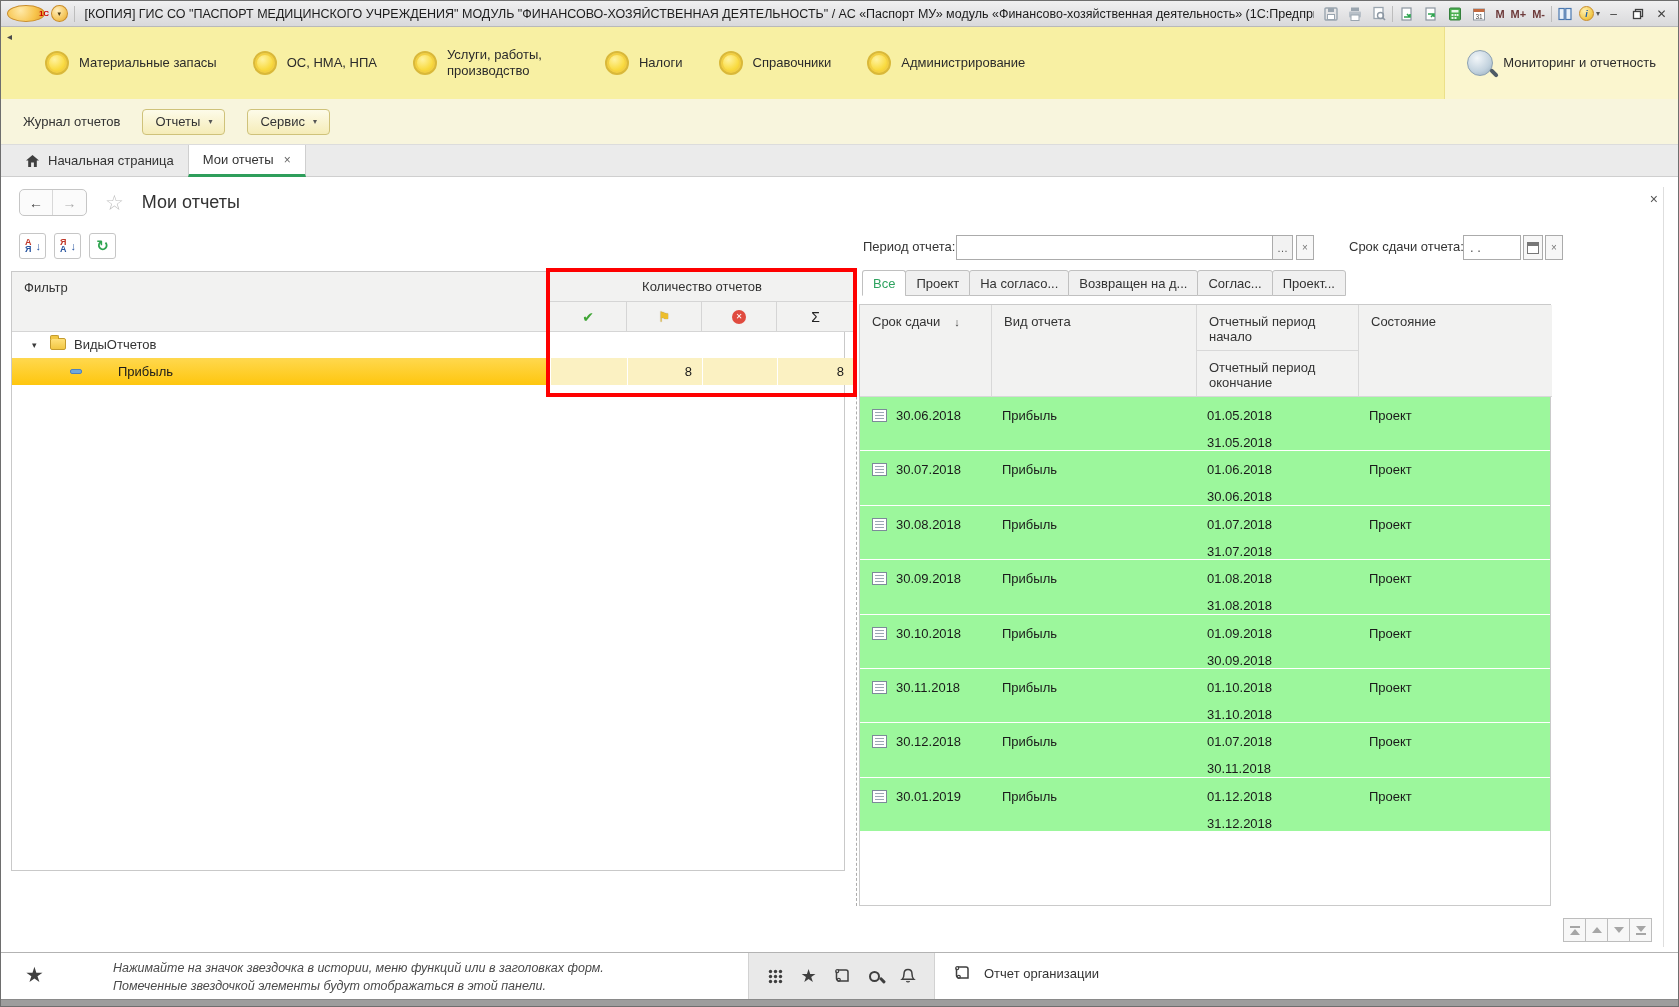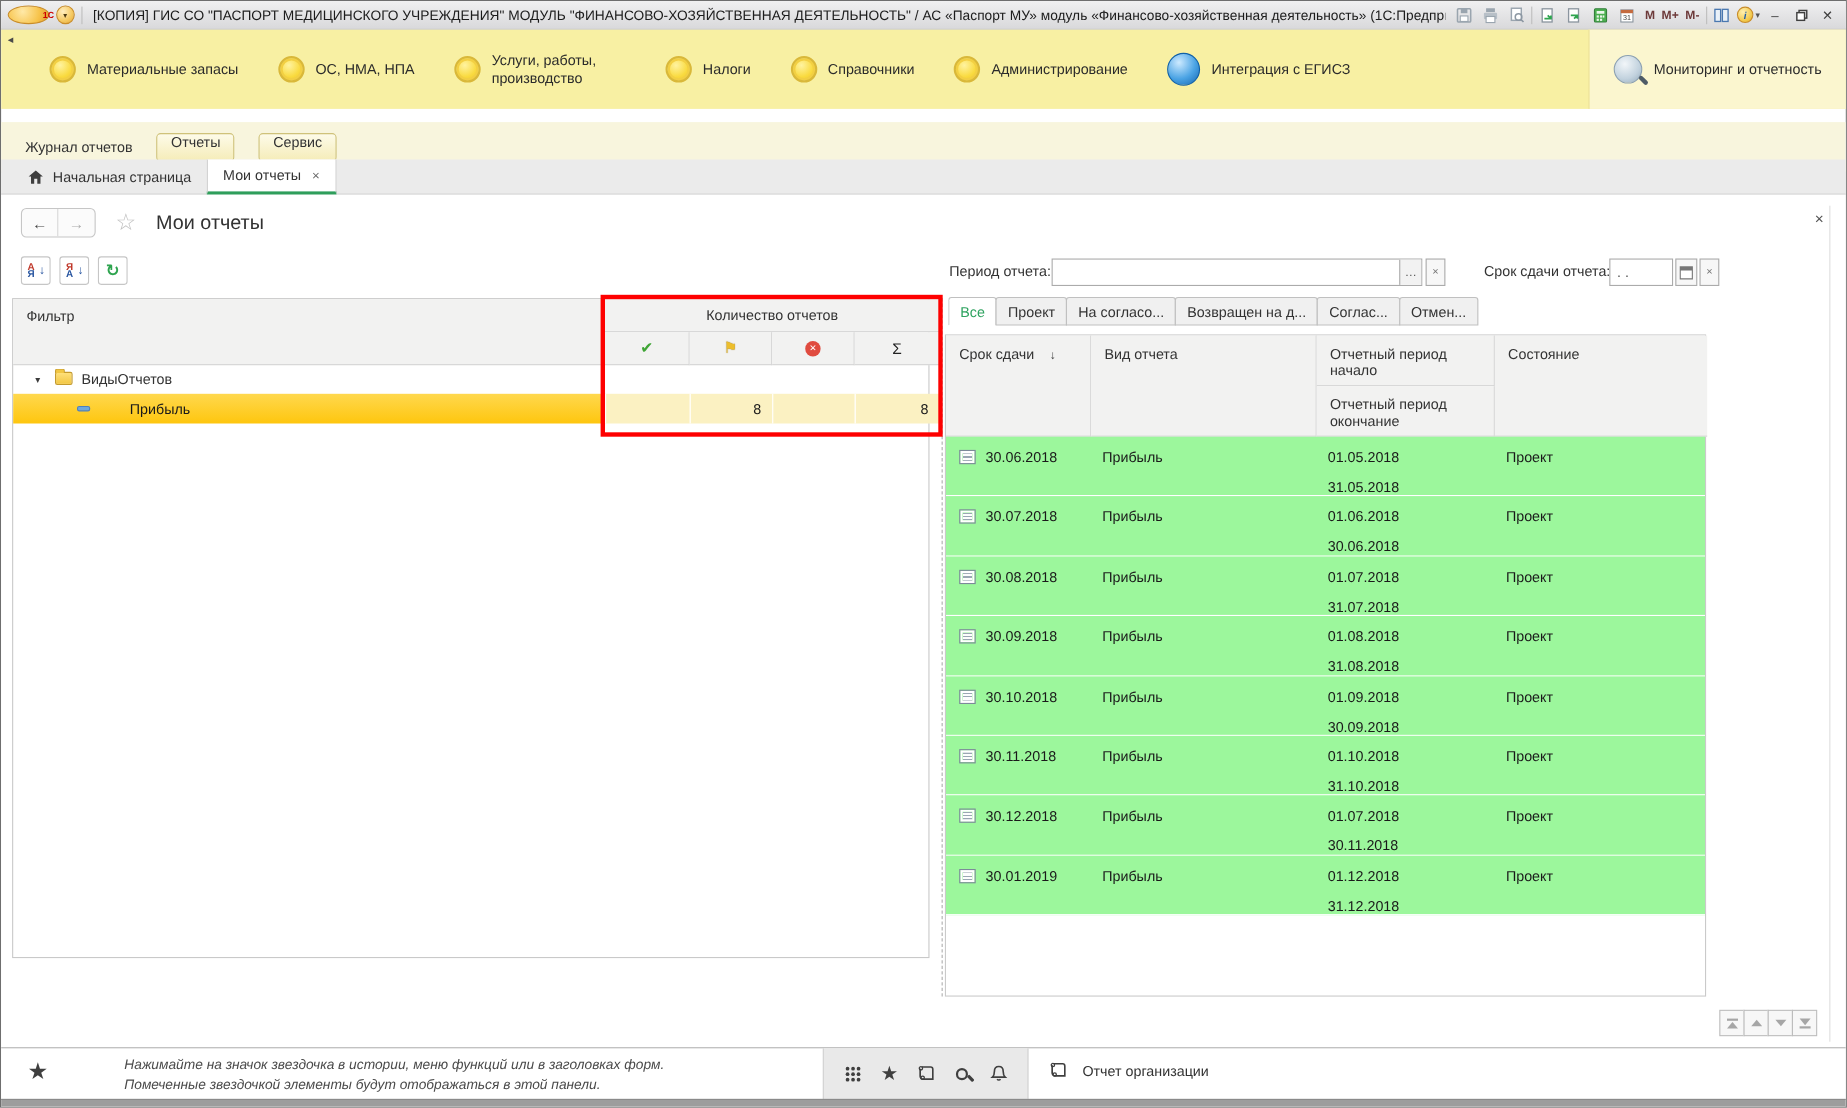--- a/index.html
+++ b/index.html
@@ -46,24 +46,24 @@
   .icon-globe { width:30px; height:30px;
     background:radial-gradient(circle at 35% 28%, #cdeaff, #4aa3e4 55%, #1565b0);
     border:1px solid #1060a8; }
   .icon-monitoring { width:26px; height:26px; border-radius:50%;
     background:radial-gradient(circle at 38% 30%, #f2f6f9, #c2d2de 60%, #93a9ba);
     border:1px solid #8ba0b2; }
   .icon-monitoring::after { content:""; position:absolute; right:-4px; bottom:-3px; width:4px; height:10px;
     background:#4e5b66; transform:rotate(-45deg); border-radius:2px; }
   
   .toolbar { position:absolute; left:0; top:98px; width:100%; height:46px;
-    background:#f8f5dd; border-bottom:1px solid #dcdcdc; display:flex; align-items:center; gap:22px; padding-left:22px;margin-top:12px; }
+    background:#f8f5dd; border-bottom:1px solid #dcdcdc; display:flex; align-items:center; gap:22px; padding-left:22px; }
   .journal-label { color:#333; }
   .yl-btn { height:26px; padding:0 12px; background:linear-gradient(#fdfbe9,#f5ecb8);
-    border:1px solid #cfc27a; border-radius:4px; display:flex; align-items:center; gap:8px; color:#333; font-size:13px;flex-direction:column; }
+    border:1px solid #cfc27a; border-radius:4px; display:flex; align-items:center; gap:8px; color:#333; font-size:13px; }
   .yl-btn .caret { font-size:8px; color:#555; }
   
   .tabbar { position:absolute; left:0; top:144px; width:100%; height:32px; background:#ebebeb;
     border-bottom:1px solid #cfcfcf; display:flex; align-items:stretch; padding-left:10px; }
   .tab { display:flex; align-items:center; gap:8px; padding:0 14px; color:#333; }
   .tab.active { background:#fff; border-left:1px solid #cfcfcf; border-right:1px solid #cfcfcf;
     border-bottom:3px solid #2e9e5b; margin-bottom:-1px; }
   .tab-close { font-size:12px; color:#666; padding-left:2px; }
   
   .main { position:absolute; left:0; top:176px; width:100%; bottom:54px; background:#fff; }
@@ -297,24 +297,20 @@
     <span class="nav-label">Налоги</span>
   </div>
       <div class="nav-item">
     <span class="nav-icon js-icon icon-yellow-circle"></span>
     <span class="nav-label">Справочники</span>
   </div>
       <div class="nav-item">
     <span class="nav-icon js-icon icon-yellow-circle"></span>
     <span class="nav-label">Администрирование</span>
   </div>
-      <div class="nav-item">
-    <span class="nav-icon js-icon icon-globe"></span>
-    <span class="nav-label">Интеграция с ЕГИСЗ</span>
-  </div>
       <div class="nav-item active">
     <span class="nav-icon js-icon icon-monitoring"></span>
     <span class="nav-label">Мониторинг и отчетность</span>
   </div>
     </div>
   <div class="ribbon-scroll">◂</div>
 
   <div class="toolbar">
     <span class="journal-label">Журнал отчетов</span>
     <button class="yl-btn">
@@ -420,21 +416,21 @@
           <span class="cal-ic"></span>
         </button>
       <button class="sq-btn x2">×</button>
 
       <div class="status-tabs">
           <button class="stab active"><span>Все</span></button>
           <button class="stab"><span>Проект</span></button>
           <button class="stab"><span>На согласо...</span></button>
           <button class="stab"><span>Возвращен на д...</span></button>
           <button class="stab"><span>Соглас...</span></button>
-          <button class="stab"><span>Отмен...</span></button>
+          <button class="stab"><span>Проект...</span></button>
         </div>
 
       <div class="rtable">
         <div class="rth h1">
           <span>Срок сдачи</span><span class="sort-arrow">↓</span>
         </div>
         <div class="rth h2">Вид отчета</div>
         <div class="rth h3a">Отчетный период начало</div>
         <div class="rth h3b">Отчетный период окончание</div>
         <div class="rth h4">Состояние</div>

